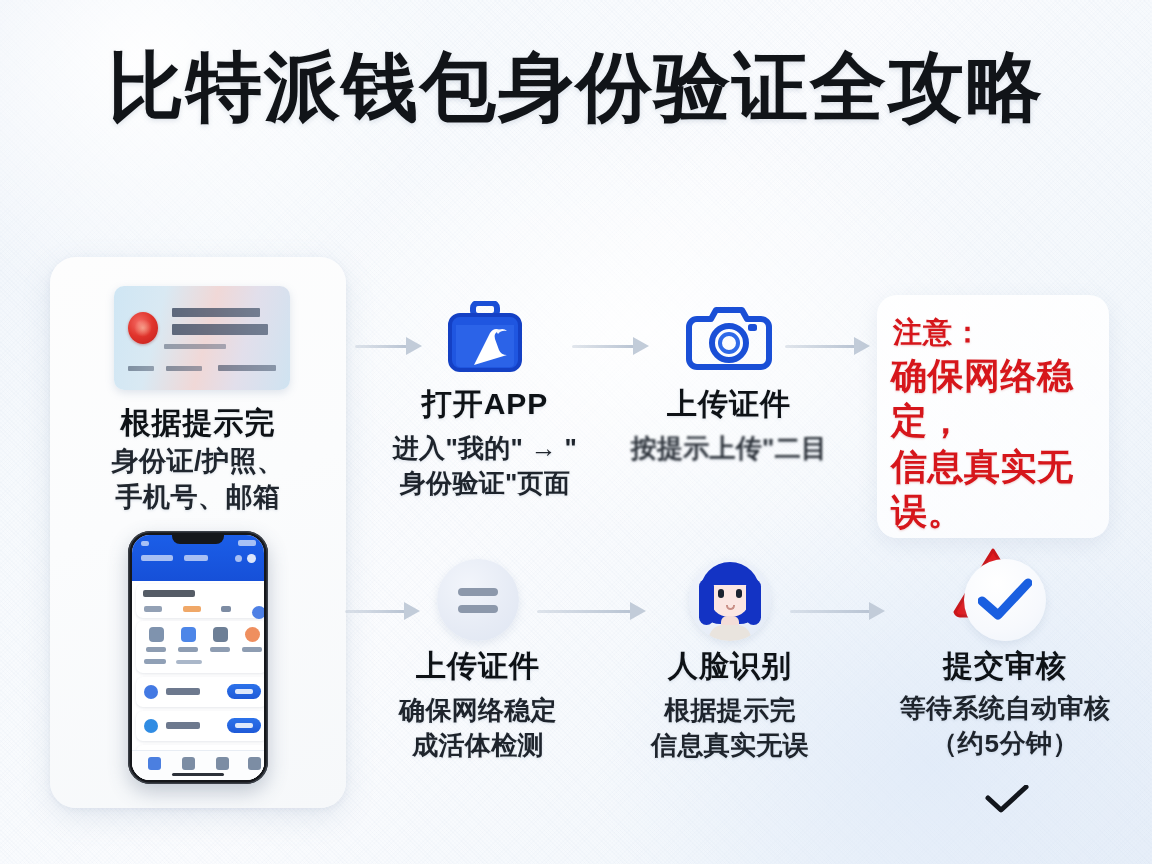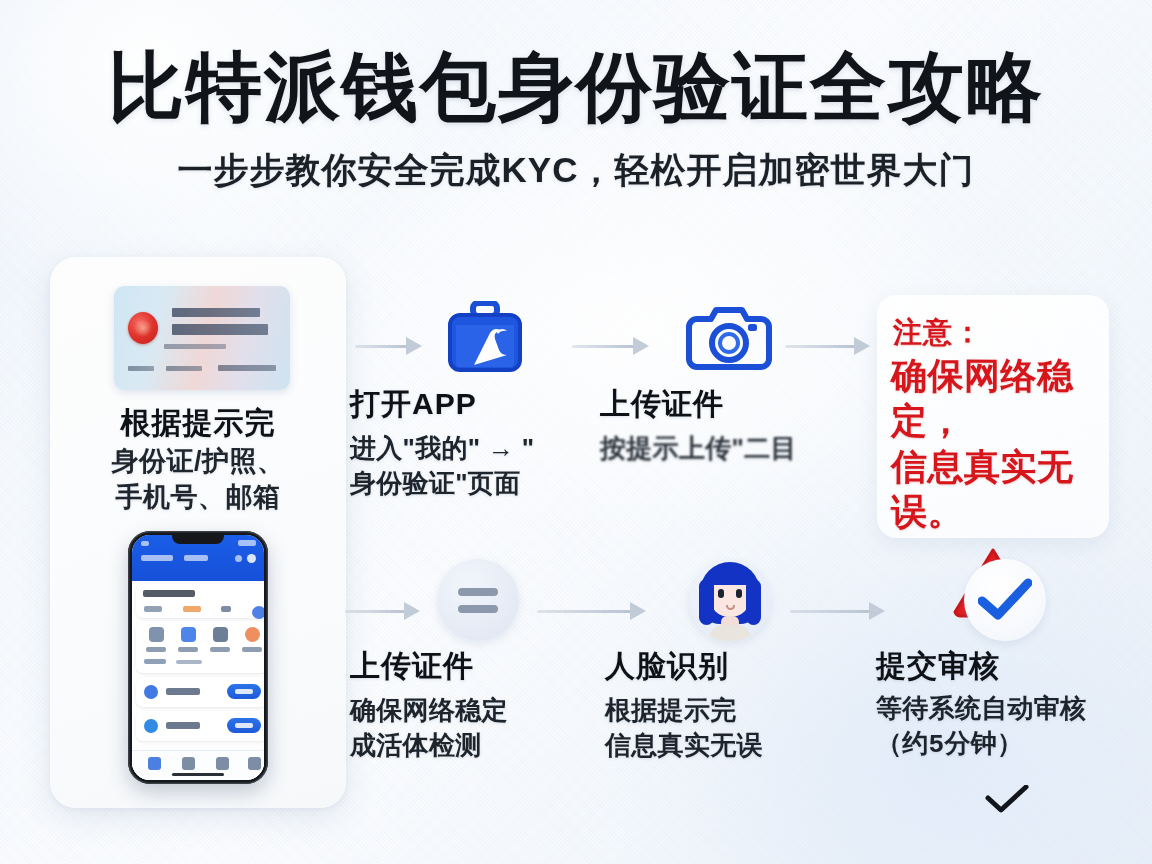--- a/index.html
+++ b/index.html
@@ -166,21 +166,21 @@
 
   .ph-tabbar { position:absolute; left:0; bottom:0; width:100%; height:30px; background:#fcfdfe;
     border-top:1px solid #e8edf4; }
   .ph-tabbar i { position:absolute; top:6px; width:13px; height:13px; border-radius:3px; background:#7c8da4; }
   .ph-tabbar i.t1 { left:16px; background:#4b7fe0; }
   .ph-tabbar i.t2 { left:50px; } .ph-tabbar i.t3 { left:84px; } .ph-tabbar i.t4 { left:116px; }
   .ph-home { position:absolute; left:50%; transform:translateX(-50%); bottom:4px;
     width:52px; height:3px; background:#2b3038; border-radius:2px; }
 
   
-  .step { position:absolute; }
+  .step { position:absolute; text-align:center; }
   .step .icon-wrap { height:84px; display:flex; align-items:center; justify-content:center; }
   .step .st-title {
     font-size:30px; font-weight:bold; color:#0e1216; letter-spacing:1px; margin-top:4px;
     text-shadow:0 1px 3px rgba(110,130,160,0.22);
   }
   .step .st-sub {
     font-size:26px; font-weight:bold; color:#1e242c; line-height:1.34; margin-top:6px;
     letter-spacing:.3px;
     text-shadow:0 1px 3px rgba(110,130,160,0.22);
   }
@@ -257,21 +257,20 @@
 </head>
 <body>
 
 <div class="texture"></div>
 <div class="glow-tl"></div>
 <div class="glow-c"></div>
 <div class="glow-br"></div>
 
 <div class="header">
   <div class="title">比特派钱包身份验证全攻略</div>
-  <div class="subtitle">一步步教你安全完成KYC，轻松开启加密世界大门</div>
 </div>
 
 <div class="hero-card">
 
   <div class="idcard">
     <div class="emblem"></div>
     <div class="ln r1"></div>
     <div class="ln r2"></div>
     <div class="ln r3"></div>
     <div class="ln r4"></div>

